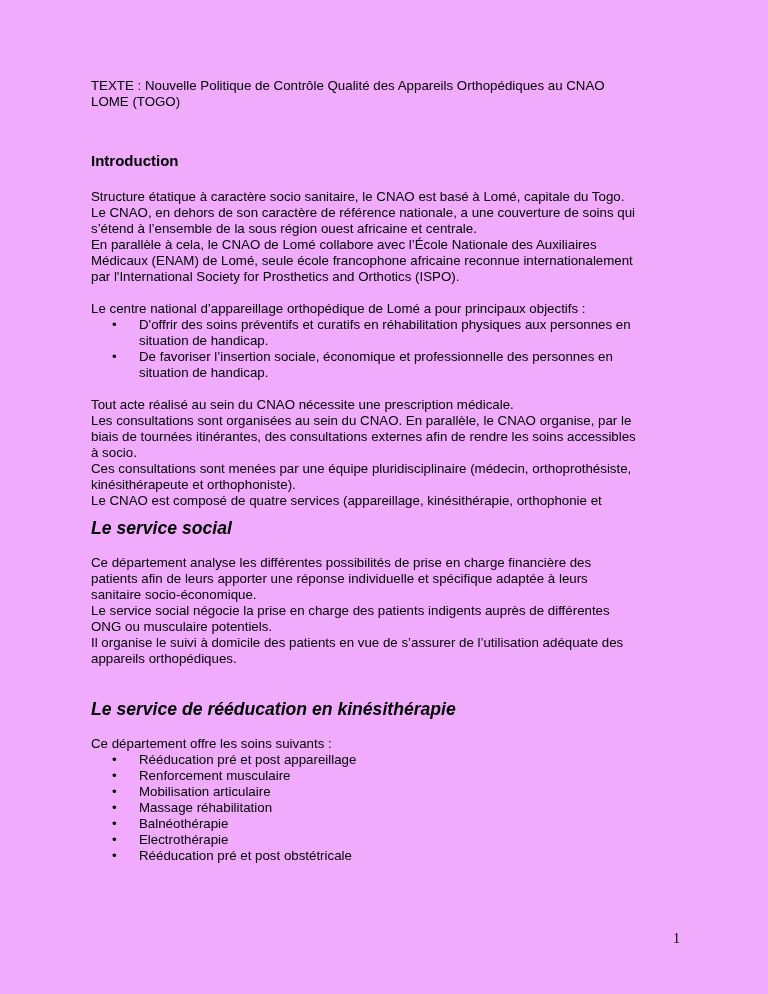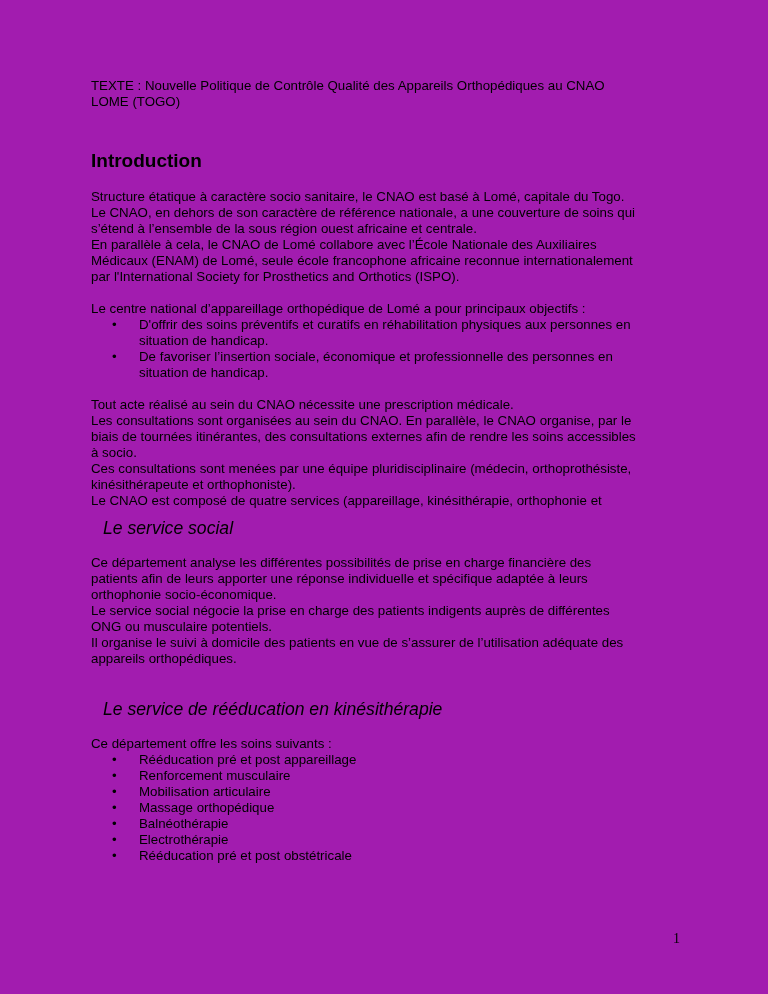--- a/index.html
+++ b/index.html
@@ -14,47 +14,47 @@
       overflow: hidden;
       font-family: "Liberation Sans", sans-serif;
       color: #000000;
     }
     .page {
       position: absolute;
       left: 0;
       top: 0;
       width: 768px;
       height: 994px;
-      background: #a21caf;
+      background: #f0abfc;
     }
     .content {
       position: absolute;
       left: 91px;
       top: 78px;
       width: 600px;
       font-size: 13.3px;
       line-height: 16px;
     }
     p {
       margin: 0;
     }
     .doc-title {
       margin: 0 0 38px 0;
     }
     h1 {
-      font-size: 19px;
+      font-size: 15px;
       font-weight: bold;
       margin: 0 0 15px 0;
       line-height: 26px;
     }
     h2 {
       font-size: 17.6px;
-      font-weight: normal;
+      font-weight: bold;
       font-style: italic;
-      margin: 12px;
+      margin: 0;
       line-height: 22px;
     }
     .gap {
       height: 16px;
     }
     ul {
       margin: 0;
       padding: 0;
       list-style: none;
     }
@@ -131,35 +131,35 @@
       <p>Ces consultations sont menées par une équipe pluridisciplinaire (médecin, orthoprothésiste,</p>
       <p>kinésithérapeute et orthophoniste).</p>
       <p>Le CNAO est composé de quatre services (appareillage, kinésithérapie, orthophonie et</p>
     </div>
 
     <h2 class="h2-social">Le service social</h2>
 
     <div>
       <p>Ce département analyse les différentes possibilités de prise en charge financière des</p>
       <p>patients afin de leurs apporter une réponse individuelle et spécifique adaptée à leurs</p>
-      <p>orthophonie socio-économique.</p>
+      <p>sanitaire socio-économique.</p>
       <p>Le service social négocie la prise en charge des patients indigents auprès de différentes</p>
       <p>ONG ou musculaire potentiels.</p>
       <p>Il organise le suivi à domicile des patients en vue de s’assurer de l’utilisation adéquate des</p>
       <p>appareils orthopédiques.</p>
     </div>
 
     <h2 class="h2-kine">Le service de rééducation en kinésithérapie</h2>
 
     <p>Ce département offre les soins suivants :</p>
     <ul>
       <li><span class="bullet">•</span><span>Rééducation pré et post appareillage</span></li>
       <li><span class="bullet">•</span><span>Renforcement musculaire</span></li>
       <li><span class="bullet">•</span><span>Mobilisation articulaire</span></li>
-      <li><span class="bullet">•</span><span>Massage orthopédique</span></li>
+      <li><span class="bullet">•</span><span>Massage réhabilitation</span></li>
       <li><span class="bullet">•</span><span>Balnéothérapie</span></li>
       <li><span class="bullet">•</span><span>Electrothérapie</span></li>
       <li><span class="bullet">•</span><span>Rééducation pré et post obstétricale</span></li>
     </ul>
   </div>
 
   <div class="page-number">1</div>
 </div>
 
 </body></html>

